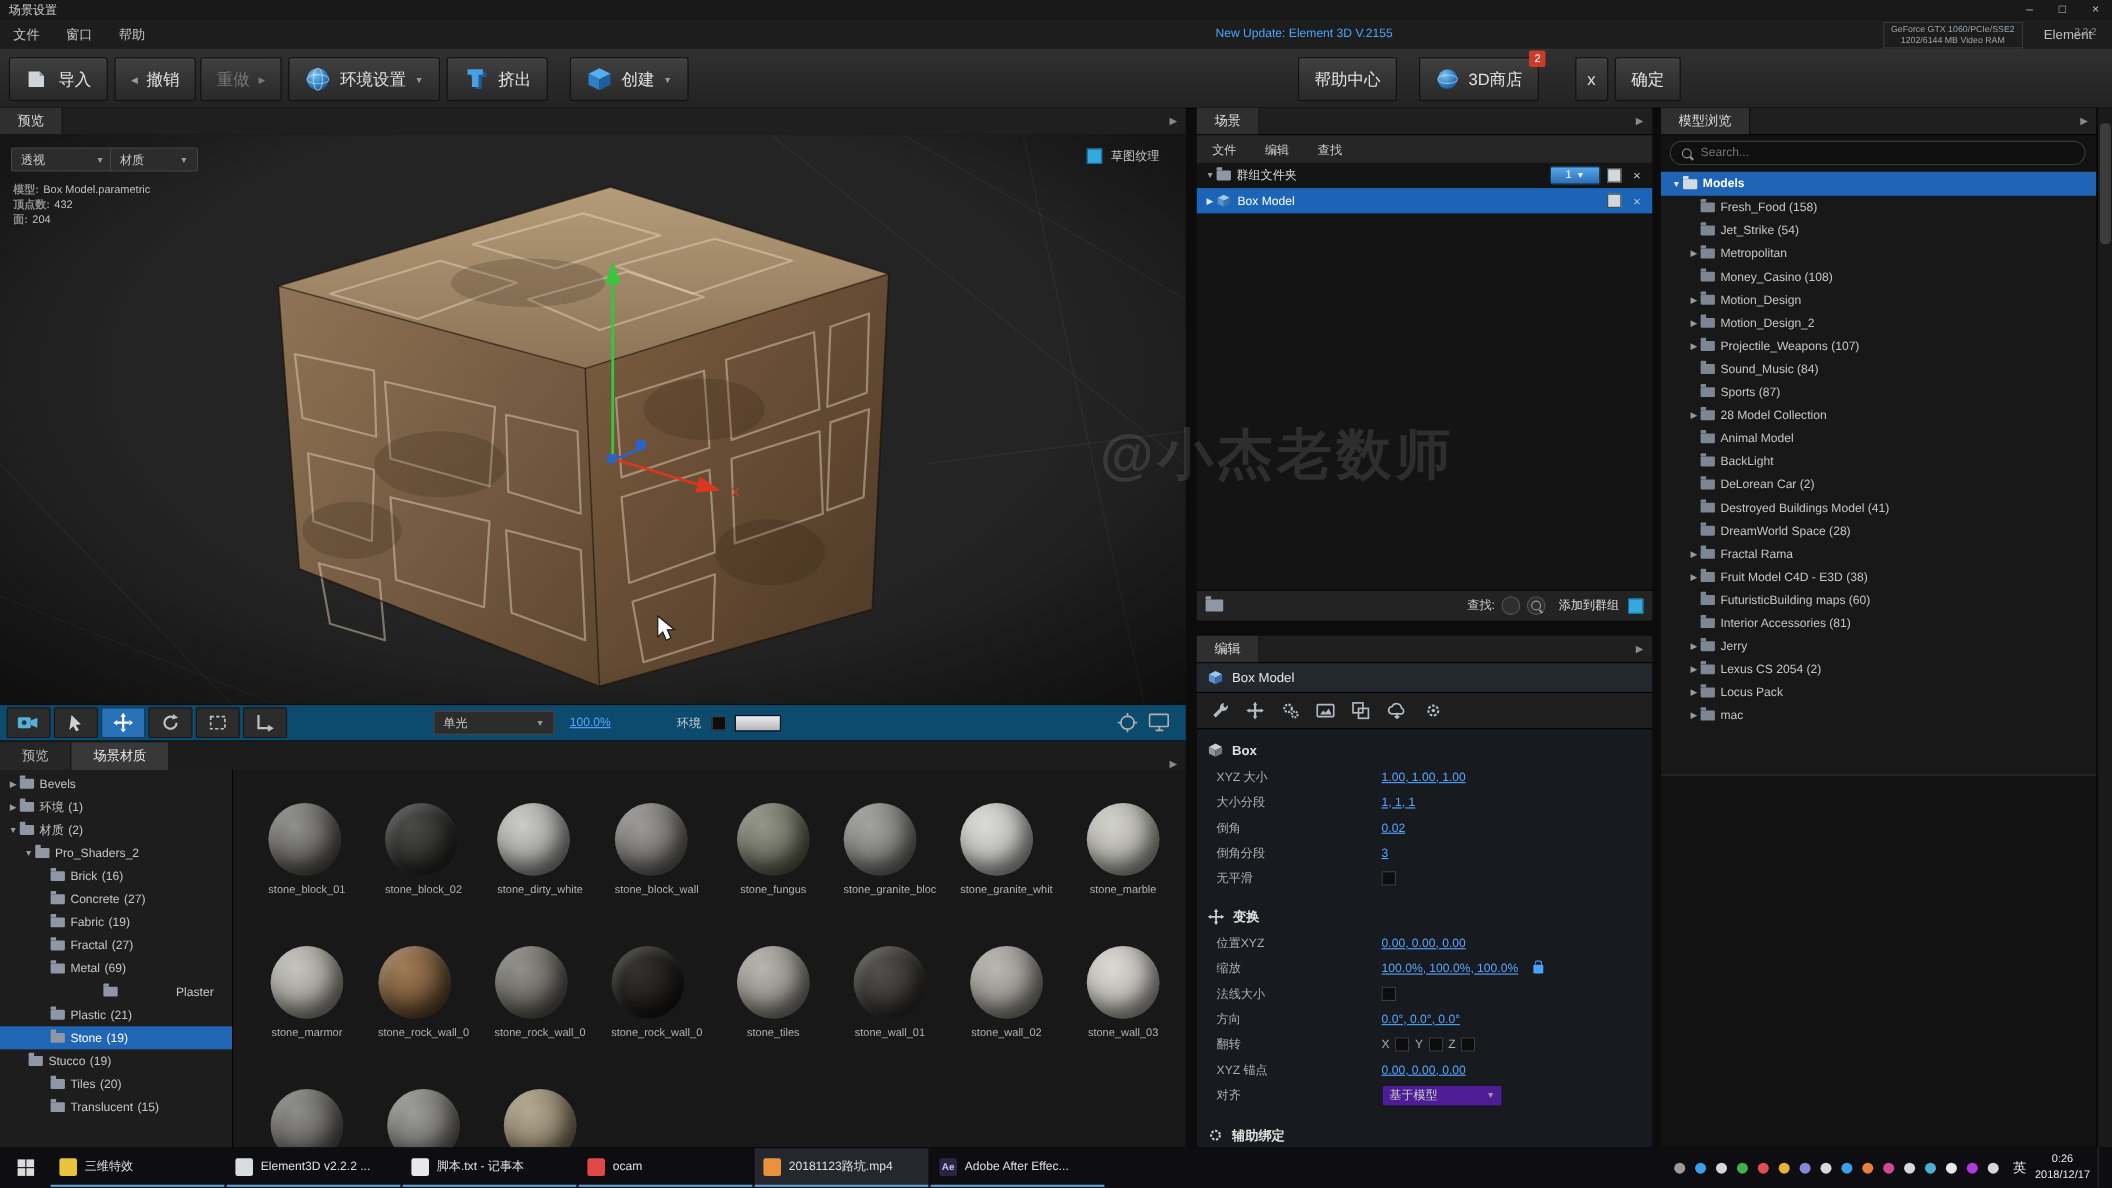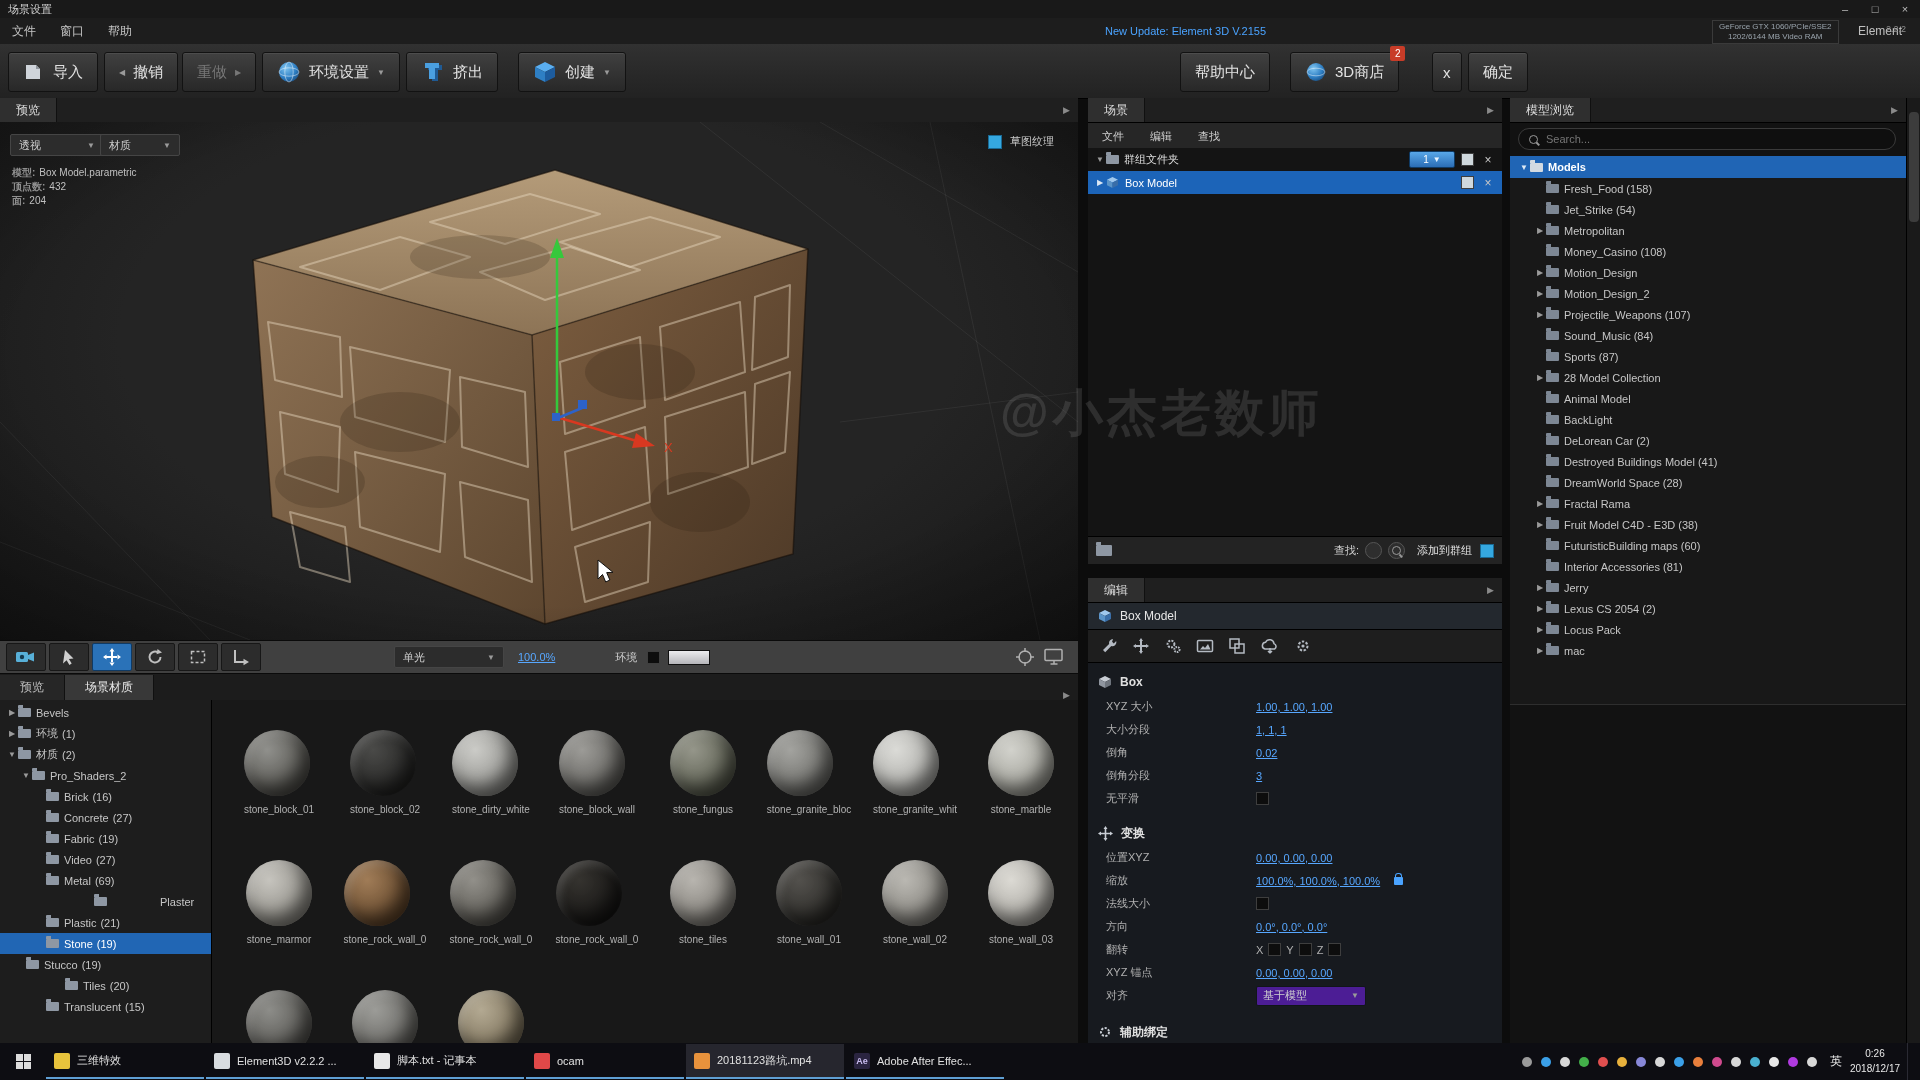--- a/index.html
+++ b/index.html
@@ -28,21 +28,21 @@
   .ptab{height:24px;padding:0 16px;background:#2f2f2f;display:flex;align-items:center;color:#ddd;font-size:12px;border-right:1px solid #101010}
   .pharrow{margin-left:auto;margin-right:8px;color:#8a8a8a;font-size:9px}
   
   .viewport{left:0;top:122px;width:1078px;height:518px;background:radial-gradient(ellipse at 50% 42%,#242424 55%,#161616 100%);overflow:hidden}
   .vdrop{position:absolute;height:20px;background:#2c2c2c;border:1px solid #454545;border-radius:2px;display:flex;align-items:center;gap:8px;padding:0 8px;color:#ccc;font-size:11px}
   .vinfo{position:absolute;left:12px;top:44px;font-size:10px;line-height:14px;color:#c0c0c0}
   .vinfo b{color:#8f8f8f;font-weight:bold;margin-right:4px}
   .chk-on{width:12px;height:12px;background:#35a8e0;border:1px solid #1a6a94;display:inline-block}
   .chk{width:11px;height:11px;background:#0d0d0d;border:1px solid #3e3e3e;display:inline-block}
   
-  .vtools{left:0;top:640px;width:1078px;height:34px;background:#404040;border-top:1px solid #0a0a0a;border-bottom:1px solid #0a0a0a;display:flex;align-items:center;padding-left:6px;box-sizing:border-box}
+  .vtools{left:0;top:640px;width:1078px;height:34px;background:#0c4a6e;border-top:1px solid #0a0a0a;border-bottom:1px solid #0a0a0a;display:flex;align-items:center;padding-left:6px;box-sizing:border-box}
   .vtbtn{width:38px;height:26px;margin-right:3px;background:#2c2c2c;border:1px solid #171717;border-radius:2px;display:flex;align-items:center;justify-content:center}
   .vtbtn.on{background:#2a72b8;border-color:#0f3a64}
   .swatch{width:40px;height:13px;background:linear-gradient(#ececee,#b6b6ba);border:1px solid #111;margin-left:8px}
   .bluelink{color:#57a7ff;text-decoration:underline}
   
   .mtabs{left:0;top:674px;width:1078px;height:26px;background:#1c1c1c;border-bottom:1px solid #000;display:flex;align-items:flex-end}
   .mtab{height:25px;display:flex;align-items:center;padding:0 20px;background:#262626;color:#bdbdbd;font-size:12px;border-right:1px solid #101010}
   .mtab.act{background:#383838;color:#e8e8e8}
   .mattree{left:0;top:700px;width:212px;height:343px;background:#1d1d1d;border-right:1px solid #000;overflow:hidden;padding-top:2px;box-sizing:border-box}
   .trow{height:21px;display:flex;align-items:center;font-size:11px;color:#c6c6c6;white-space:nowrap}
@@ -421,21 +421,21 @@
       <div class="trow" style="padding-left: 34px;">
         <span class="tarrow"></span>
         <span class="fold"></span>
         <span>Fabric</span>
         <span class="cnt">(19)</span>
       </div>
 
       <div class="trow" style="padding-left: 34px;">
         <span class="tarrow"></span>
         <span class="fold"></span>
-        <span>Video</span>
+        <span>Fractal</span>
         <span class="cnt">(27)</span>
       </div>
 
       <div class="trow" style="padding-left: 34px;">
         <span class="tarrow"></span>
         <span class="fold"></span>
         <span>Metal</span>
         <span class="cnt">(69)</span>
       </div>
 
@@ -460,21 +460,21 @@
         <span class="cnt">(19)</span>
       </div>
 
       <div class="trow" style="padding-left: 14px;">
         <span class="tarrow"></span>
         <span class="fold"></span>
         <span>Stucco</span>
         <span class="cnt">(19)</span>
       </div>
 
-      <div class="trow" style="padding-left: 34px; margin-left: 19px;">
+      <div class="trow" style="padding-left: 34px;">
         <span class="tarrow"></span>
         <span class="fold"></span>
         <span>Tiles</span>
         <span class="cnt">(20)</span>
       </div>
 
       <div class="trow" style="padding-left: 34px;">
         <span class="tarrow"></span>
         <span class="fold"></span>
         <span>Translucent</span>

